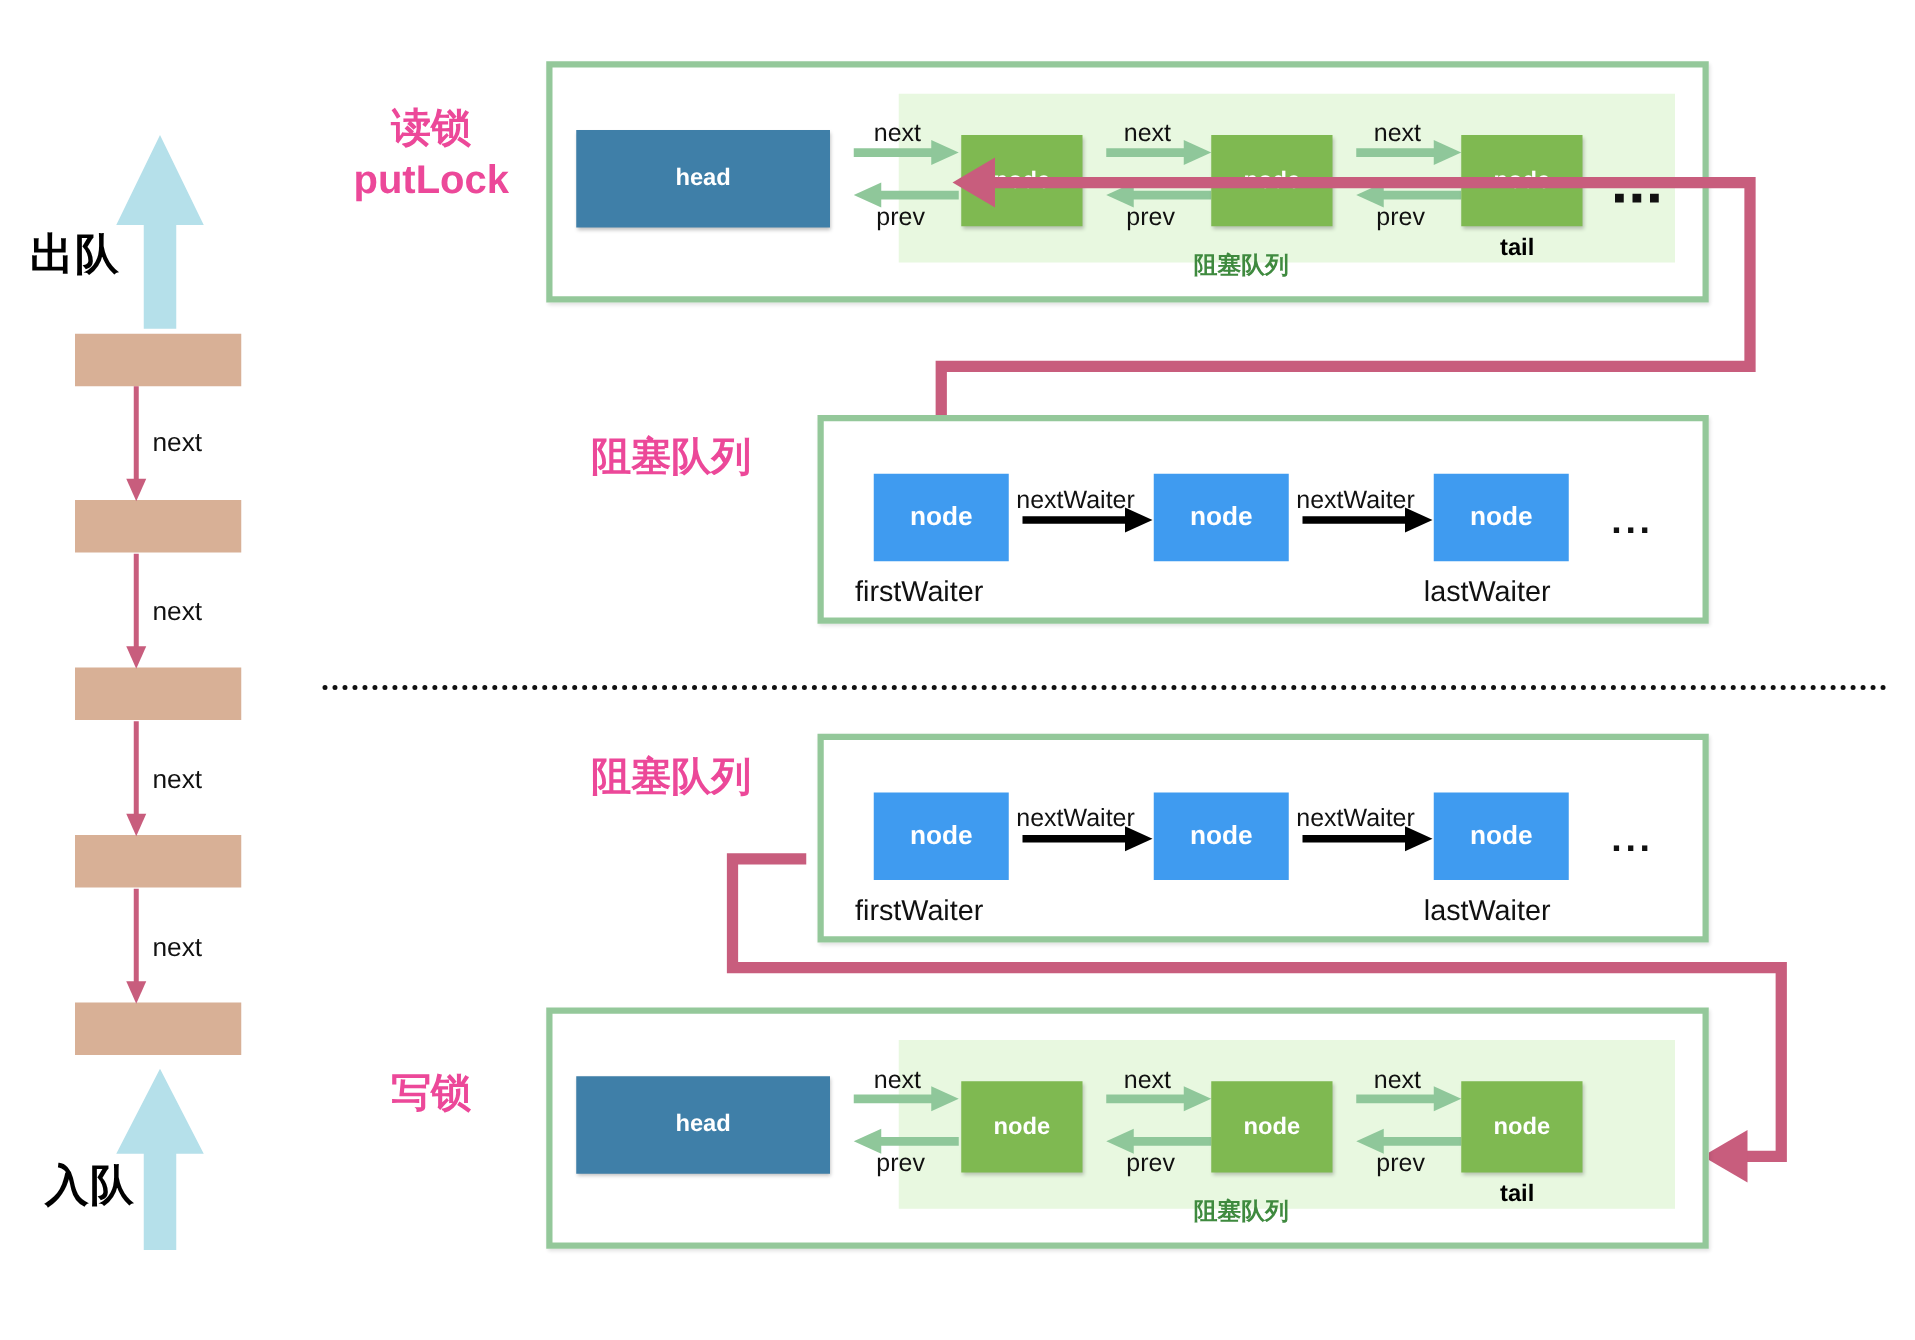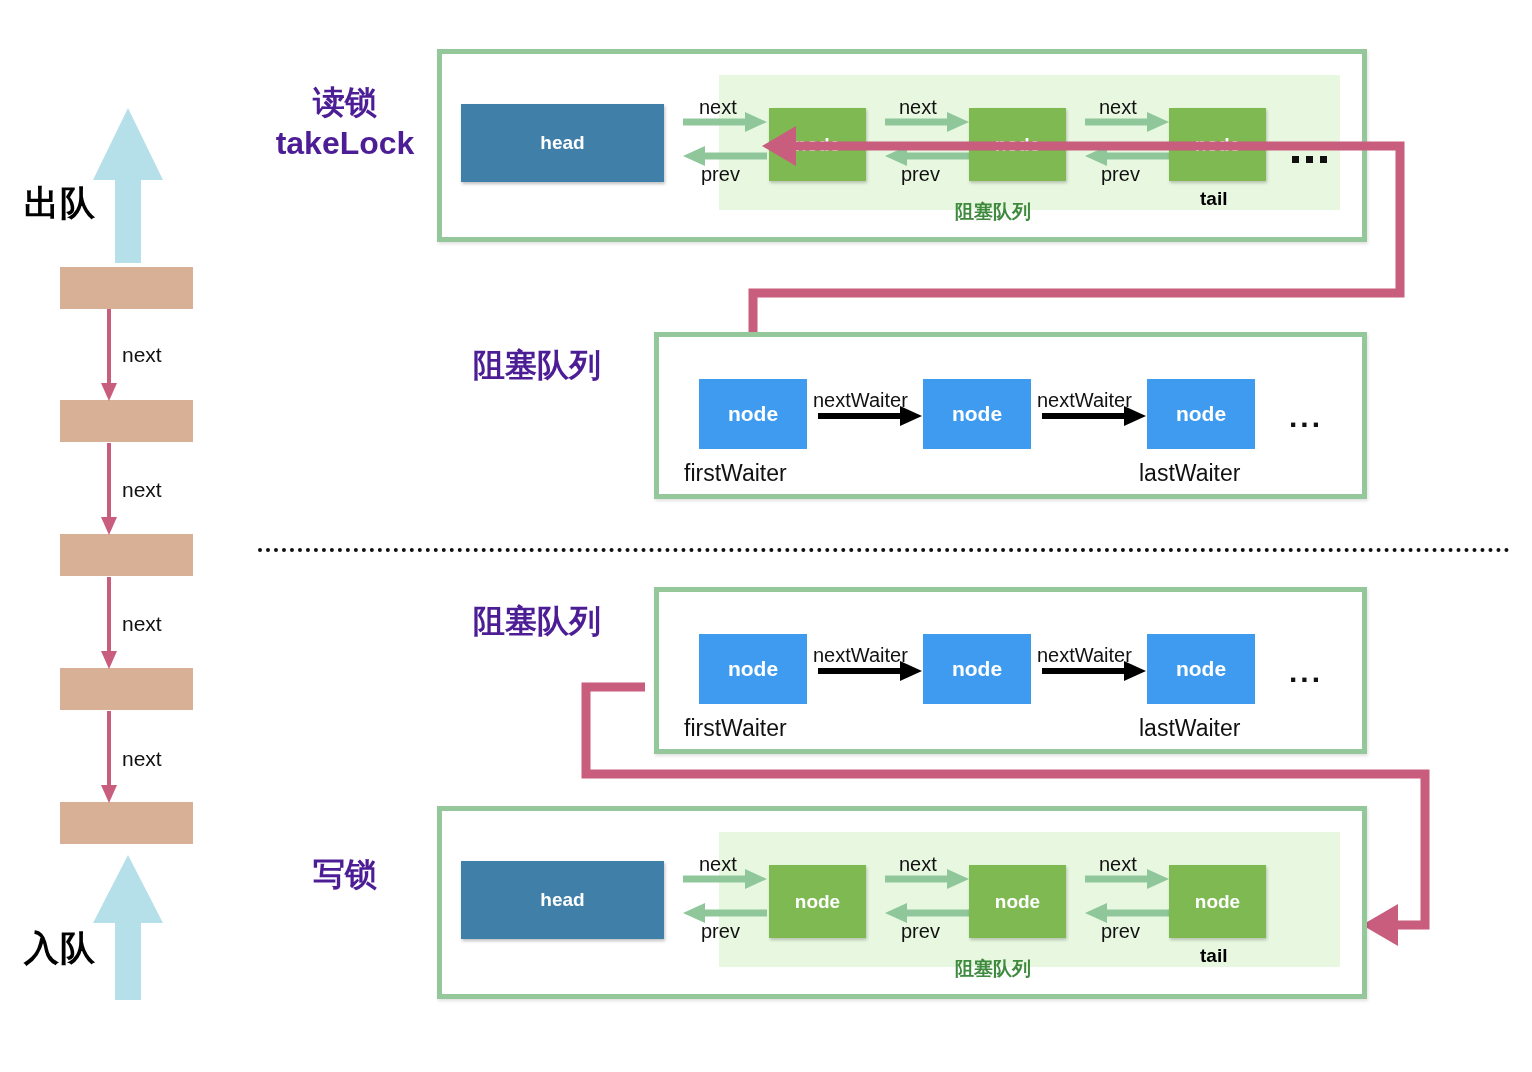--- a/index.html
+++ b/index.html
@@ -21,21 +21,21 @@
   .next-lbl{
     position:absolute;font-size:21px;color:#111;white-space:nowrap;
   }
 
   
   .panel{
     position:absolute;border:5px solid #94c89a;background:#fff;
     box-sizing:border-box;box-shadow:1px 2px 3px rgba(0,0,0,.12);
   }
   .panel-label{
-    position:absolute;font-size:32px;font-weight:bold;color:#4c1d95;
+    position:absolute;font-size:32px;font-weight:bold;color:#ec4899;
     text-align:center;line-height:1.28;white-space:nowrap;
   }
 
   
   .bq-band{position:absolute;background:#e8f8e0;}
   .bq-text{
     position:absolute;font-size:19px;font-weight:bold;color:#3f8a3f;
     white-space:nowrap;
   }
 
@@ -111,27 +111,27 @@
 
   <svg class="abs" style="left:100px;top:711px;width:20px;height:92px;">
     <line x1="9" y1="0" x2="9" y2="80" stroke="#c85d7d" stroke-width="4"></line>
     <polygon points="9,92 1,74 17,74" fill="#c85d7d"></polygon>
   </svg>
   <div class="next-lbl" style="left:122px;top:747px;">next</div>
 
   <svg class="abs" style="left:92px;top:855px;width:72px;height:145px;">
     <polygon points="36,0 71,68 49,68 49,145 23,145 23,68 1,68" fill="#b5e0ea"></polygon>
   </svg>
-  <div class="cn-big" style="left:24px;top:925px;">入队</div>
+  <div class="cn-big" style="left:36px;top:925px;">入队</div>
 </div>
 
 <div>
   <div class="panel-label" style="left:250px;top:82px;width:190px;">
     <div>读锁</div>
-    <div>takeLock</div>
+    <div>putLock</div>
   </div>
 
   <div class="panel" style="left:437px;top:49px;width:930px;height:193px;"></div>
 
   <div class="bq-band" style="left:719px;top:75px;width:621px;height:135px;"></div>
 
   <div class="head-box" style="left:461px;top:104px;width:203px;height:78px;">head</div>
 
   <svg class="abs" style="left:683px;top:118px;width:84px;height:8px;">
     <line x1="0" y1="4" x2="66" y2="4" stroke="#8fc79a" stroke-width="7"></line>

